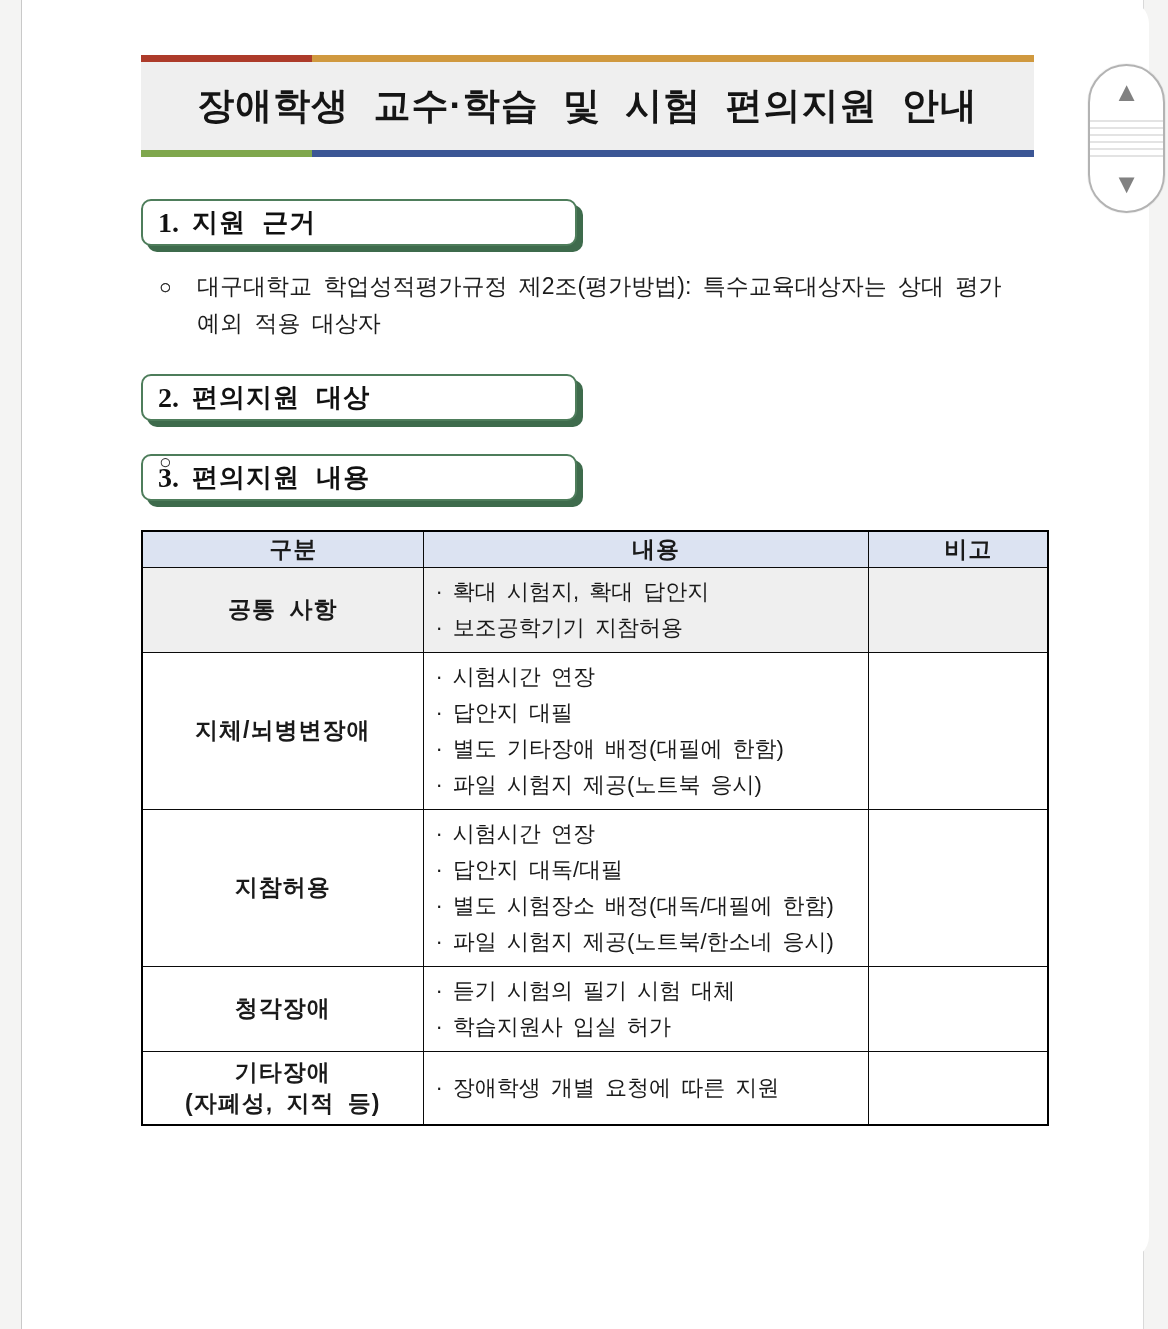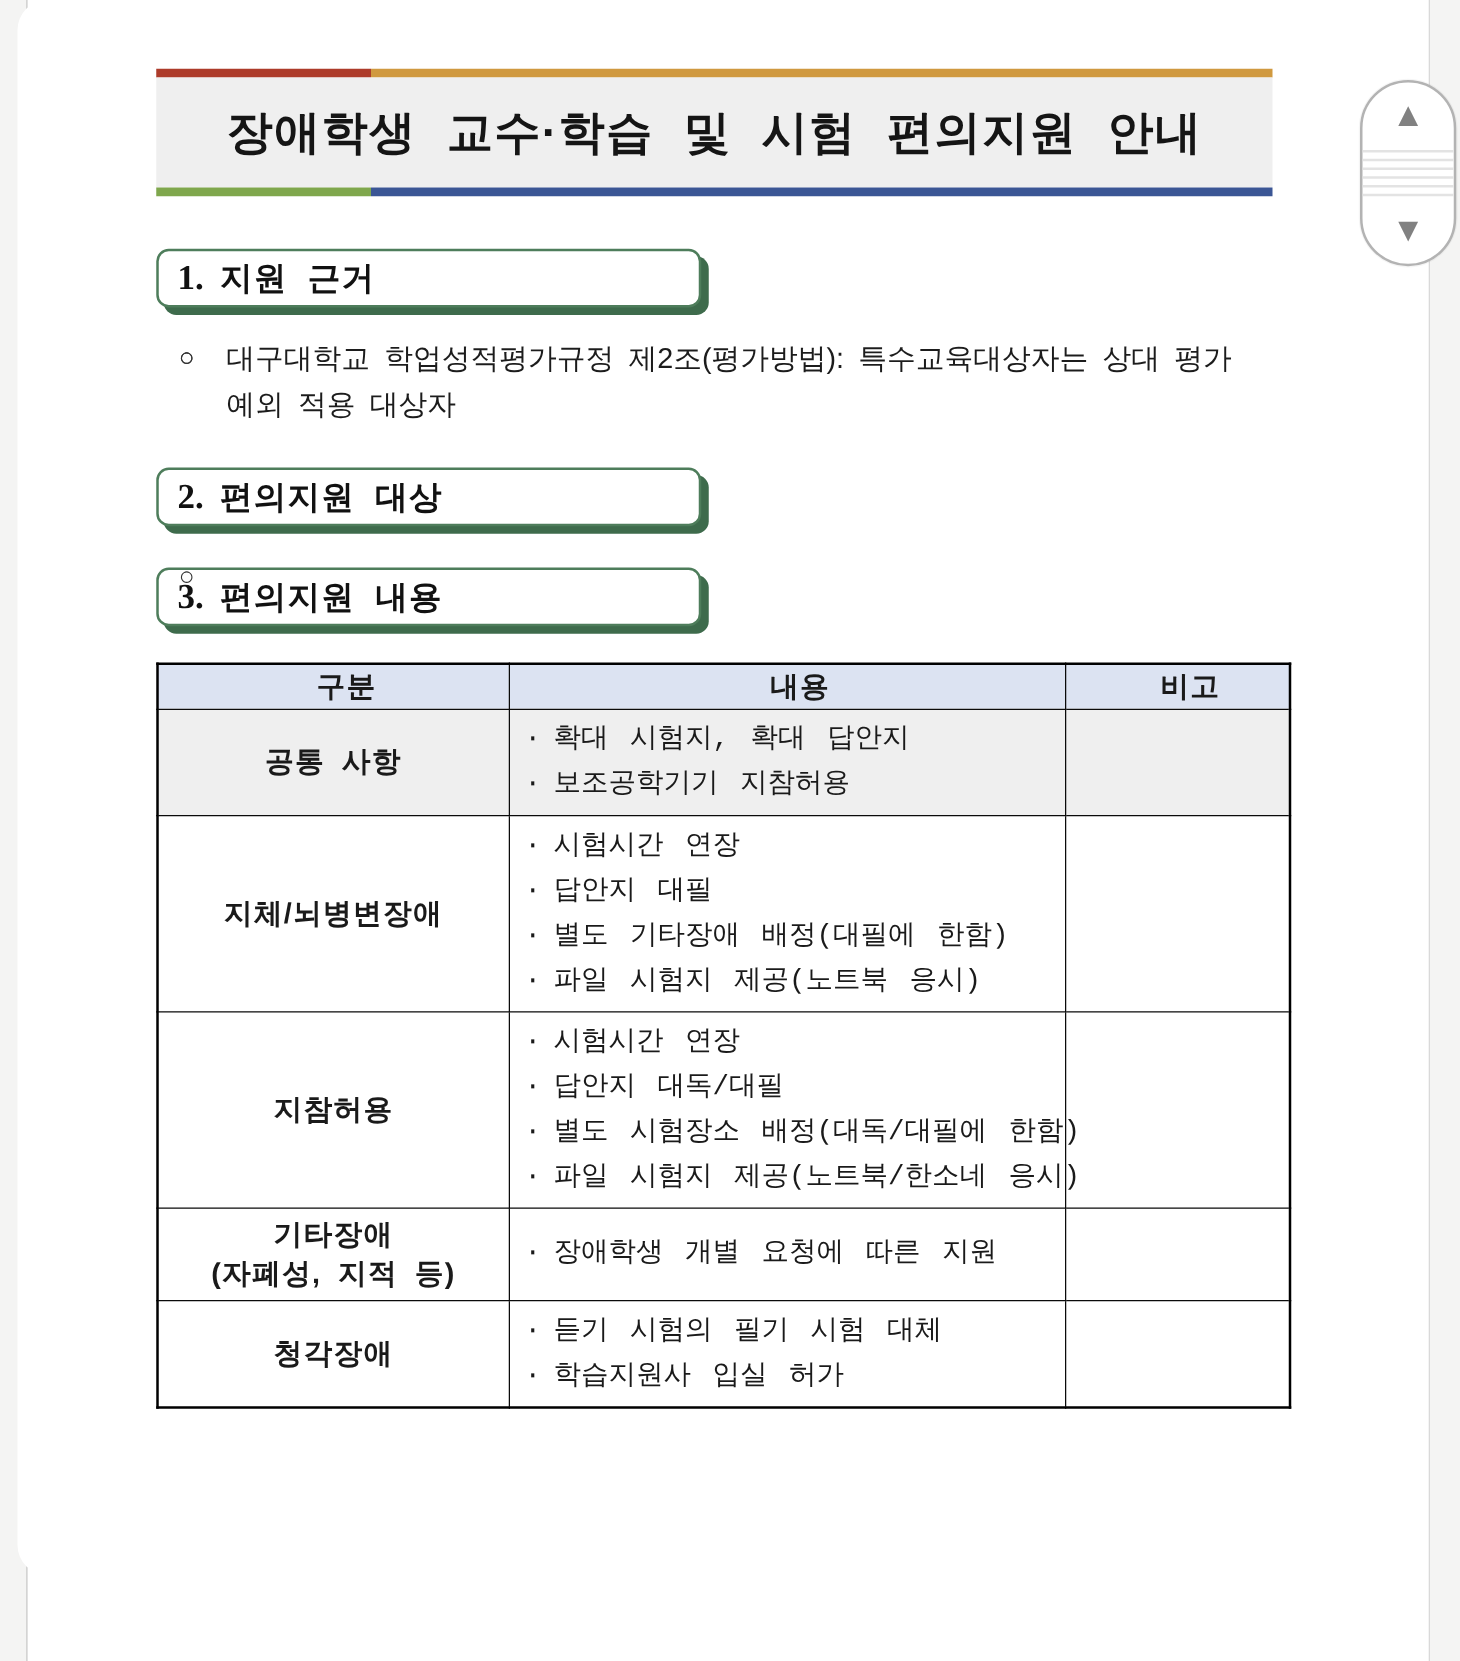--- a/index.html
+++ b/index.html
@@ -4,21 +4,21 @@
 <style>
   * { margin: 0; padding: 0; box-sizing: border-box; }
   html, body { width: 1168px; height: 1329px; overflow: hidden; }
   body {
     font-family: "Liberation Sans", "DejaVu Sans", sans-serif;
     background: #ffffff; color: #1a1a1a; position: relative;
   }
   .gutter { position: absolute; top: 0; height: 1329px; background: #f4f4f3; z-index: 1; }
   .gutter-left  { left: 0; width: 22px; border-right: 1px solid #c9c9c9; }
   .gutter-right { left: 1143px; width: 25px; border-left: 1px solid #d9d9d9; }
-  .page { position: absolute; left: 14px; top: 0; width: 1119px; height: 1260px; background: #ffffff; z-index: 2; border-radius: 24px; }
+  .page { position: absolute; left: 30px; top: 0; width: 1119px; height: 1260px; background: #ffffff; z-index: 2; border-radius: 24px; }
   .content { padding: 55px 0 0 111px; }
 
   
   .banner { width: 893px; }
   .banner .bar-top {
     height: 7px;
     background: linear-gradient(to right, #ad3b2a 0 19.2%, #d0993f 19.2% 100%);
   }
   .banner .banner-body {
     height: 88px; background: #efefef;
@@ -63,21 +63,21 @@
     border-collapse: collapse; table-layout: fixed;
     border: 2.5px solid #000;
   }
   table.support th, table.support td { border: 1.5px solid #0a0a0a; }
   table.support th {
     background: #dce3f2; font-size: 23px; font-weight: bold;
     text-align: center; height: 36px; letter-spacing: 1px; padding-left: 21px;
   }
   td.cat { text-align: center; font-size: 23px; font-weight: bold; letter-spacing: 1px; word-spacing: 6px; }
   td.items { padding: 6px 10px 6px 12px; font-size: 22px; }
-  td.items .line { display: block; line-height: 36px; white-space: nowrap; word-spacing: 4px; font-family: Liberation Mono, monospace; }
+  td.items .line { display: block; line-height: 36px; white-space: nowrap; word-spacing: 4px; }
   td.items .dot { margin-right: 10px; }
   tr.alt td { background: #efefef; }
   .cat-sub { font-weight: bold; }
 
   
   .scroll-widget {
     position: absolute; left: 1088px; top: 64px; width: 77px; height: 149px;
     background: #ffffff; border: 2px solid #b3b3b3; border-radius: 40px;
     z-index: 5; display: flex; flex-direction: column; align-items: center;
     overflow: hidden; box-shadow: 0 0 0 1px rgba(0,0,0,0.04);
@@ -172,38 +172,38 @@
         <tr style="height:148px">
           <td class="cat">지참허용</td>
           <td class="items">
             <span class="line"><span class="dot">·</span><span>시험시간 연장</span></span>
             <span class="line"><span class="dot">·</span><span>답안지 대독/대필</span></span>
             <span class="line"><span class="dot">·</span><span>별도 시험장소 배정(대독/대필에 한함)</span></span>
             <span class="line"><span class="dot">·</span><span>파일 시험지 제공(노트북/한소네 응시)</span></span>
           </td>
           <td></td>
         </tr>
+        <tr style="height:70px">
+          <td class="cat">청각장애</td>
+          <td class="items">
+            <span class="line"><span class="dot">·</span><span>듣기 시험의 필기 시험 대체</span></span>
+            <span class="line"><span class="dot">·</span><span>학습지원사 입실 허가</span></span>
+          </td>
+          <td></td>
+        </tr>
         <tr style="height:74px">
           <td class="cat">
             <div>기타장애</div>
             <div class="cat-sub">(자폐성, 지적 등)</div>
           </td>
           <td class="items">
             <span class="line"><span class="dot">·</span><span>장애학생 개별 요청에 따른 지원</span></span>
           </td>
           <td></td>
         </tr>
-        <tr style="height:70px">
-          <td class="cat">청각장애</td>
-          <td class="items">
-            <span class="line"><span class="dot">·</span><span>듣기 시험의 필기 시험 대체</span></span>
-            <span class="line"><span class="dot">·</span><span>학습지원사 입실 허가</span></span>
-          </td>
-          <td></td>
-        </tr>
       </tbody>
     </table>
 
   </div>
 </div>
 
 <div class="scroll-widget">
   <div class="scroll-btn scroll-up"><span>▲</span></div>
   <div class="scroll-grip">
     <div class="grip-line"></div>

